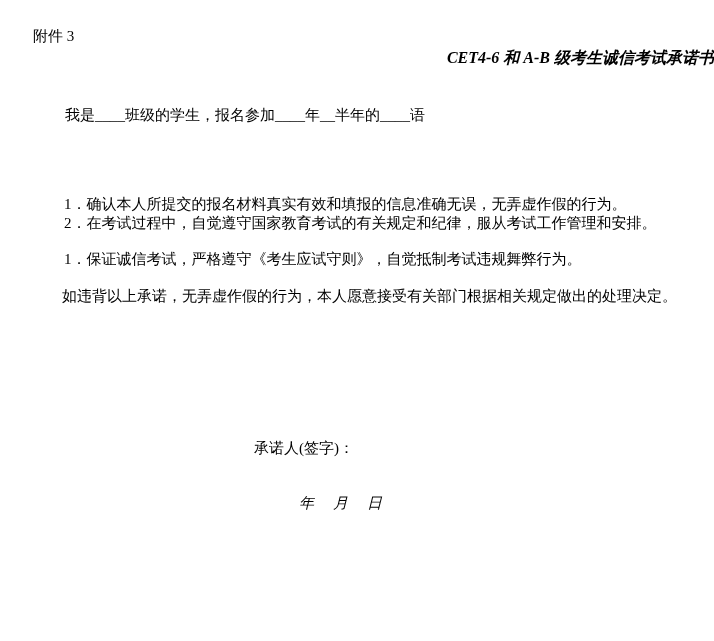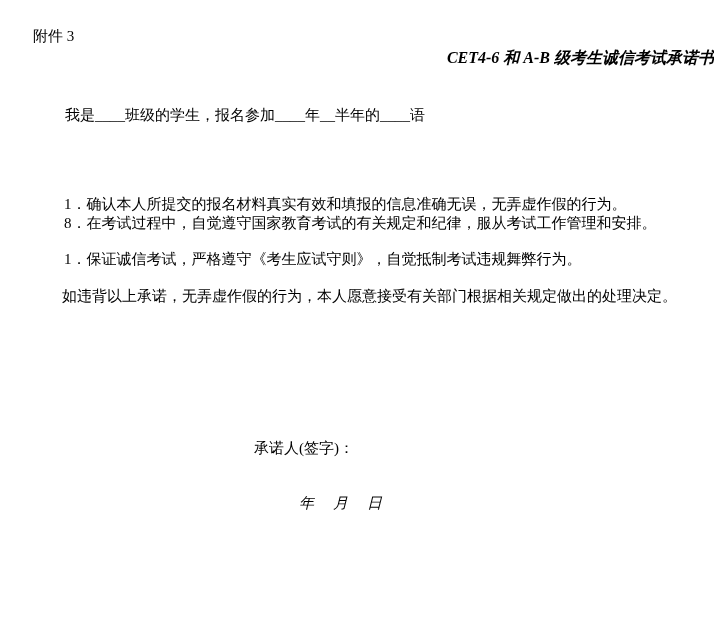--- a/index.html
+++ b/index.html
@@ -51,21 +51,21 @@
 
   <div class="attachment-label">附件 3</div>
 
   <div class="doc-title">CET4-6 和 A-B 级考生诚信考试承诺书</div>
 
   <div class="intro-line-1">我是____班级的学生，报名参加____年__半年的____语</div>
 
 
   <div class="commitment-1">1．确认本人所提交的报名材料真实有效和填报的信息准确无误，无弄虚作假的行为。</div>
 
-  <div class="commitment-2">8．在考试过程中，自觉遵守国家教育考试的有关规定和纪律，服从考试工作管理和安排。</div>
+  <div class="commitment-2">2．在考试过程中，自觉遵守国家教育考试的有关规定和纪律，服从考试工作管理和安排。</div>
 
   <div class="commitment-3">1．保证诚信考试，严格遵守《考生应试守则》，自觉抵制考试违规舞弊行为。</div>
 
   <div class="closing-line">如违背以上承诺，无弄虚作假的行为，本人愿意接受有关部门根据相关规定做出的处理决定。</div>
 
   <div class="signer-line">承诺人(签字)：</div>
 
   <div class="date-line">年　月　日</div>
 
 </div>

